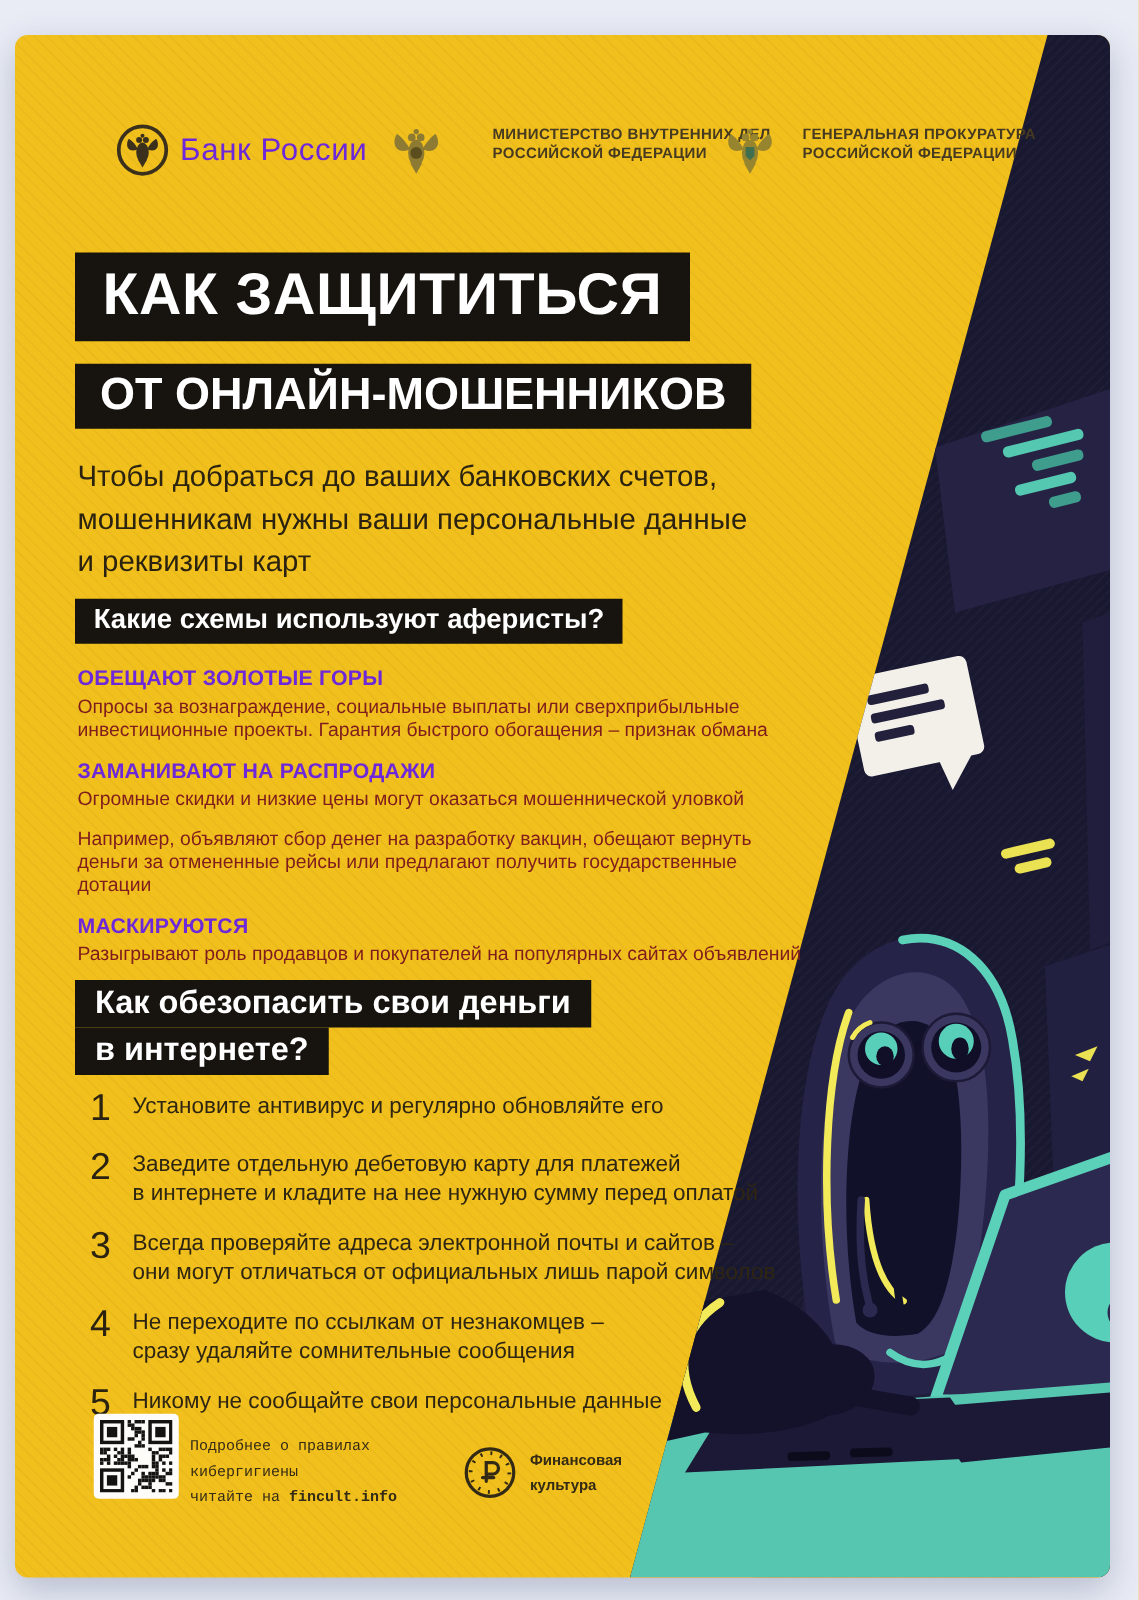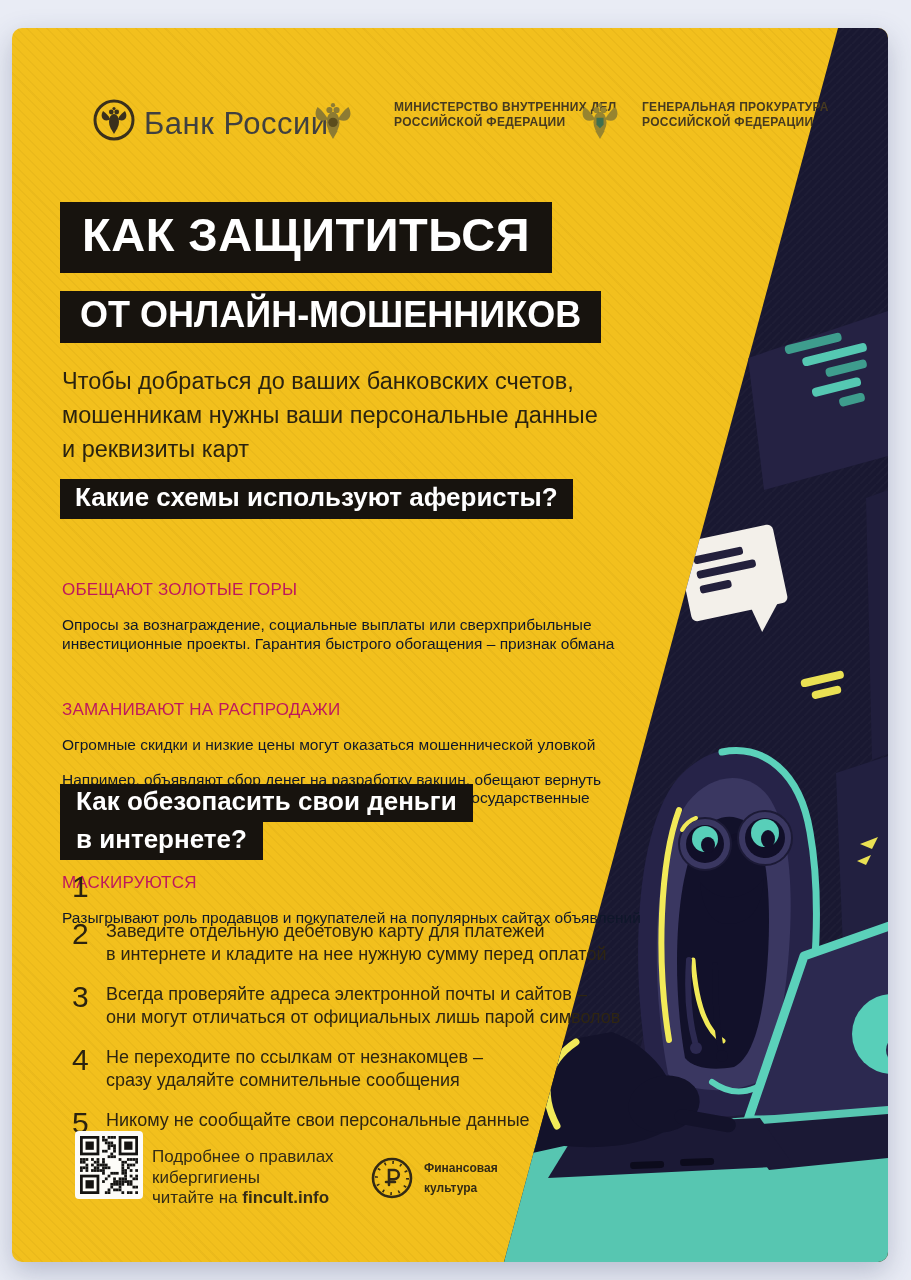--- a/index.html
+++ b/index.html
@@ -15,46 +15,46 @@
   }
   .poster::before{content:"";position:absolute;inset:0;z-index:0;
     background:repeating-linear-gradient(45deg,rgba(120,85,0,.06) 0 1.5px,transparent 1.5px 7px);}
   .ill{position:absolute;left:0;top:0;width:876px;height:1234px;z-index:1;pointer-events:none;}
   .layer{position:absolute;z-index:2;}
 
   
   .logo-row{left:0;top:0;width:876px;height:150px;}
   .logo{position:absolute;color:#3f351d;}
   .logo svg{display:block;}
-  .bank-name{position:absolute;left:132px;top:78px;font-size:31px;letter-spacing:.5px;color:#404040;}
+  .bank-name{position:absolute;left:132px;top:78px;font-size:25px;letter-spacing:.5px;color:#6d28d9;}
   .gov-name{position:absolute;font-size:12px;line-height:15px;font-weight:bold;letter-spacing:.3px;color:#463a20;text-transform:uppercase;}
 
   
   .blk{background:#17130e;color:#fff;font-weight:bold;display:inline-block;line-height:1.08;}
   .title1{left:48px;top:174px;font-size:47px;padding:8px 22px 12px;letter-spacing:.5px;}
   .title2{left:48px;top:263px;font-size:36px;padding:5px 20px 8px;}
-  .schead{left:48px;top:451px;font-size:26px;padding:4px 15px 8px;}
+  .schead{left:48px;top:451px;font-size:22px;padding:4px 15px 8px;}
   .safehead{left:48px;top:756px;}
   .safehead .blk{display:block;float:left;clear:left;font-size:26px;padding:3px 16px 7px;}
 
   .intro{left:50px;top:336px;width:640px;font-size:23.5px;line-height:34px;color:#2b2310;white-space:pre-line;}
 
   .schemes{left:50px;top:505px;width:610px;}
   .s-item{margin-bottom:13px;}
-  .s-title{font-size:17px;font-weight:normal;color:#be185d;letter-spacing:.2px;margin-top:47px;}
-  .s-body{font-size:15.5px;line-height:18.5px;color:#0f172a;margin-top:16px;white-space:pre-line;}
+  .s-title{font-size:17px;font-weight:bold;color:#6d28d9;letter-spacing:.2px;}
+  .s-body{font-size:15.5px;line-height:18.5px;color:#7f1d1d;margin-top:4px;white-space:pre-line;}
 
   .safelist{left:60px;top:842px;width:560px;}
   .safe-item{display:flex;margin-bottom:15px;}
   .safe-num{width:34px;flex:0 0 34px;font-size:30px;color:#2b2310;line-height:1;padding-top:2px;}
   .safe-txt{font-size:18px;line-height:22.5px;color:#2e2512;padding-top:3px;white-space:pre-line;}
 
   .qr-box{left:63px;top:1103px;width:68px;height:68px;background:#fdfcf8;border-radius:4px;padding:0;}
   .qr-box svg{position:absolute;left:5px;top:5px;width:58px;height:58px;}
-  .qr-caption{left:140px;top:1119px;font-size:17px;line-height:20.5px;color:#342b16;}
+  .qr-caption{left:140px;top:1119px;font-size:12px;line-height:20.5px;color:#342b16;font-family:Liberation Mono, monospace;}
   .qr-caption b{font-weight:bold;}
   .brand{left:358px;top:1128px;display:flex;align-items:center;}
   .brand-text{margin-left:10px;font-size:12px;line-height:20px;font-weight:bold;color:#332a15;}
 </style>
 </head>
 <body>
 
 <div class="poster">
 
   <svg class="ill" viewBox="0 0 876 1234" aria-hidden="true">
@@ -227,20 +227,21 @@
   </div>
 
   <div class="layer safehead">
     <div class="blk">Как обезопасить свои деньги</div>
     <div class="blk">в интернете?</div>
   </div>
 
   <div class="layer safelist">
     <div class="safe-item">
       <div class="safe-num">1</div>
+      <div class="safe-txt">Установите антивирус и регулярно обновляйте его</div>
     </div>
     <div class="safe-item">
       <div class="safe-num">2</div>
       <div class="safe-txt">Заведите отдельную дебетовую карту для платежей
 в интернете и кладите на нее нужную сумму перед оплатой</div>
     </div>
     <div class="safe-item">
       <div class="safe-num">3</div>
       <div class="safe-txt">Всегда проверяйте адреса электронной почты и сайтов –
 они могут отличаться от официальных лишь парой символов</div>

